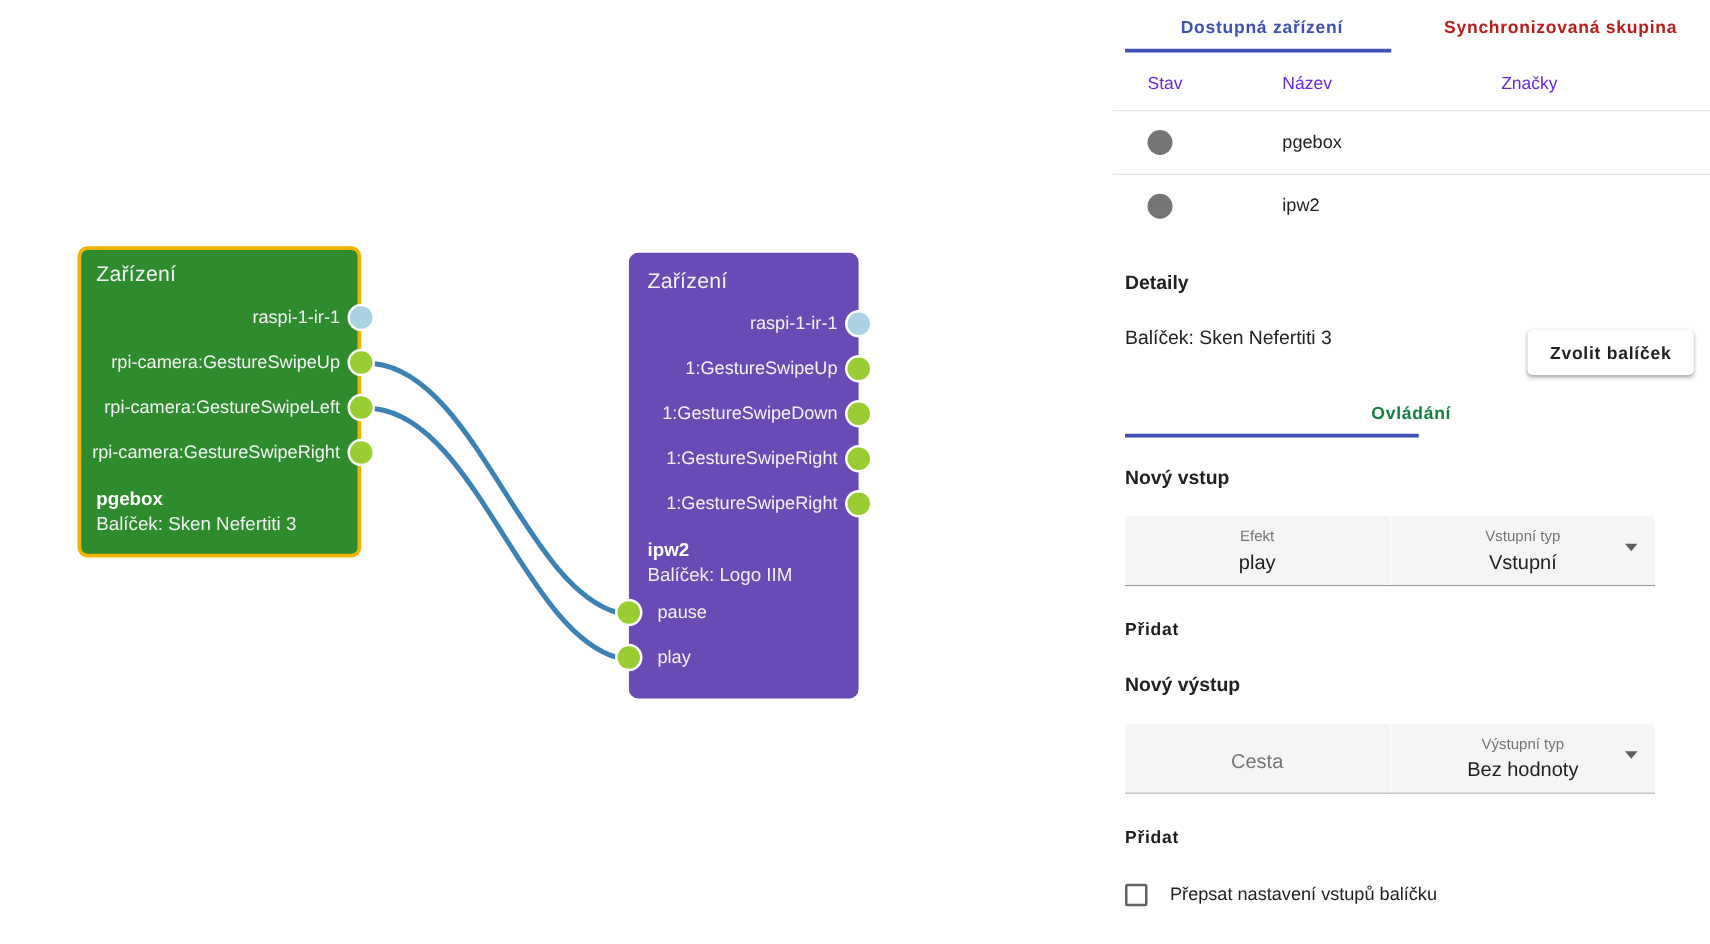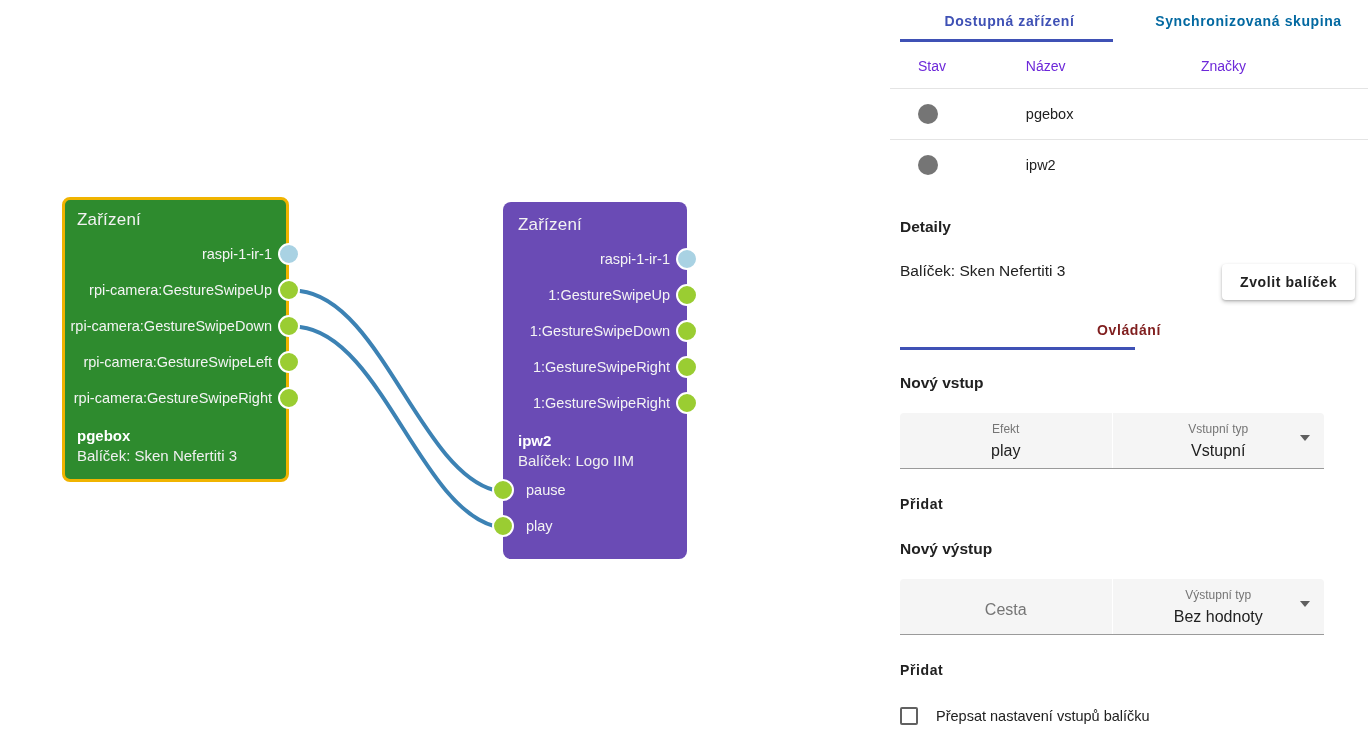--- a/index.html
+++ b/index.html
@@ -87,21 +87,21 @@
   .tabbar {
     position: relative;
     display: flex;
     height: 42px;
   }
   .tabbar .tab {
     flex: 1;
     display: flex; align-items: center; justify-content: center;
     font-size: 14px; font-weight: bold;
     letter-spacing: .6px;
-    color: #0369a1;
+    color: #b91c1c;
     cursor: pointer;
     user-select: none;
   }
   .tabbar .tab.active { color: #3f51b5; }
   .tabbar .indicator {
     position: absolute; bottom: 0; left: 10px;
     width: 213px; height: 3px;
     background: #3f51b5;
   }
 
@@ -168,21 +168,21 @@
     margin-top: 8px;
   }
   .subtabbar .tab {
     flex: 1;
     display: flex; align-items: center; justify-content: center;
     font-size: 14px; font-weight: bold;
     letter-spacing: .6px;
     color: #757575;
     cursor: pointer; user-select: none;
   }
-  .subtabbar .tab.active { color: #7f1d1d; }
+  .subtabbar .tab.active { color: #15803d; }
   .subtabbar .indicator {
     position: absolute; bottom: 0; left: 10px;
     width: 235px; height: 3px;
     background: #3f51b5;
   }
 
   .field-group {
     display: flex;
     margin: 0 10px;
     width: 424px;
@@ -265,24 +265,20 @@
 
     <div class="node green">
       <div class="node-title">Zařízení</div>
 
       <div class="port-row">
         <span class="port-label">raspi-1-ir-1</span>
         <span class="port-dot out blue-dot"></span>
       </div>
       <div class="port-row">
         <span class="port-label">rpi-camera:GestureSwipeUp</span>
-        <span class="port-dot out green-dot"></span>
-      </div>
-      <div class="port-row">
-        <span class="port-label">rpi-camera:GestureSwipeDown</span>
         <span class="port-dot out green-dot"></span>
       </div>
       <div class="port-row">
         <span class="port-label">rpi-camera:GestureSwipeLeft</span>
         <span class="port-dot out green-dot"></span>
       </div>
       <div class="port-row">
         <span class="port-label">rpi-camera:GestureSwipeRight</span>
         <span class="port-dot out green-dot"></span>
       </div>

